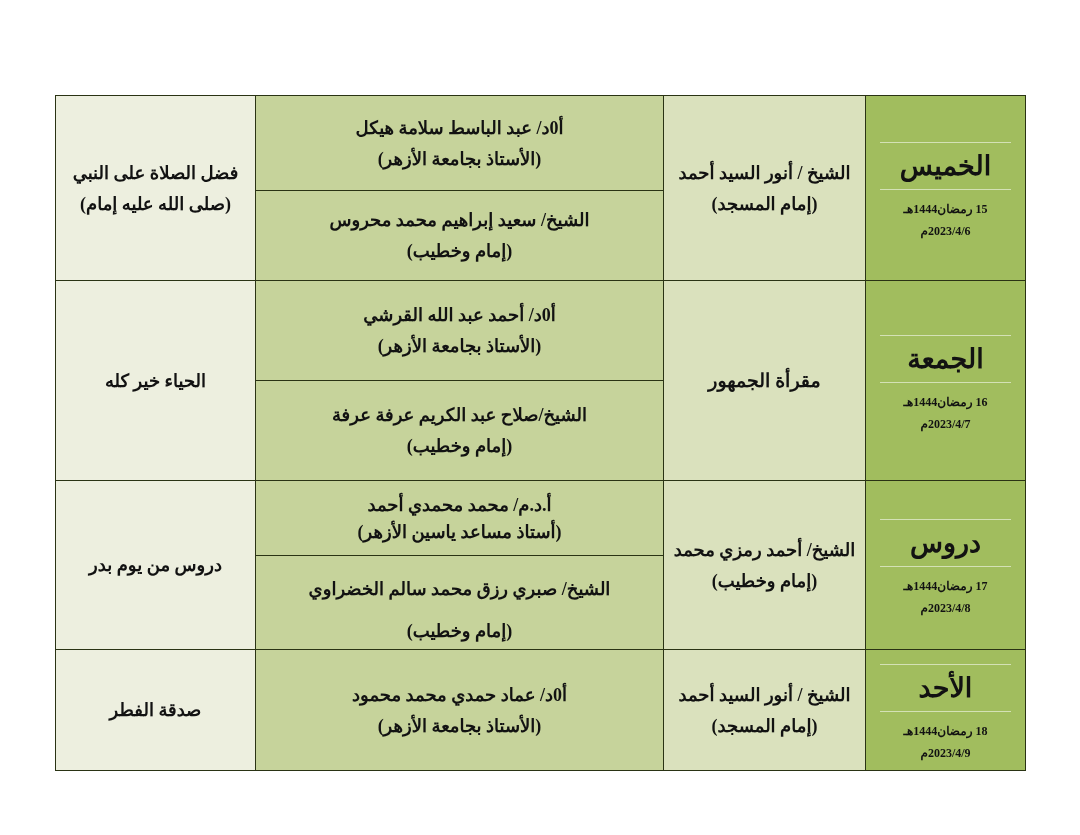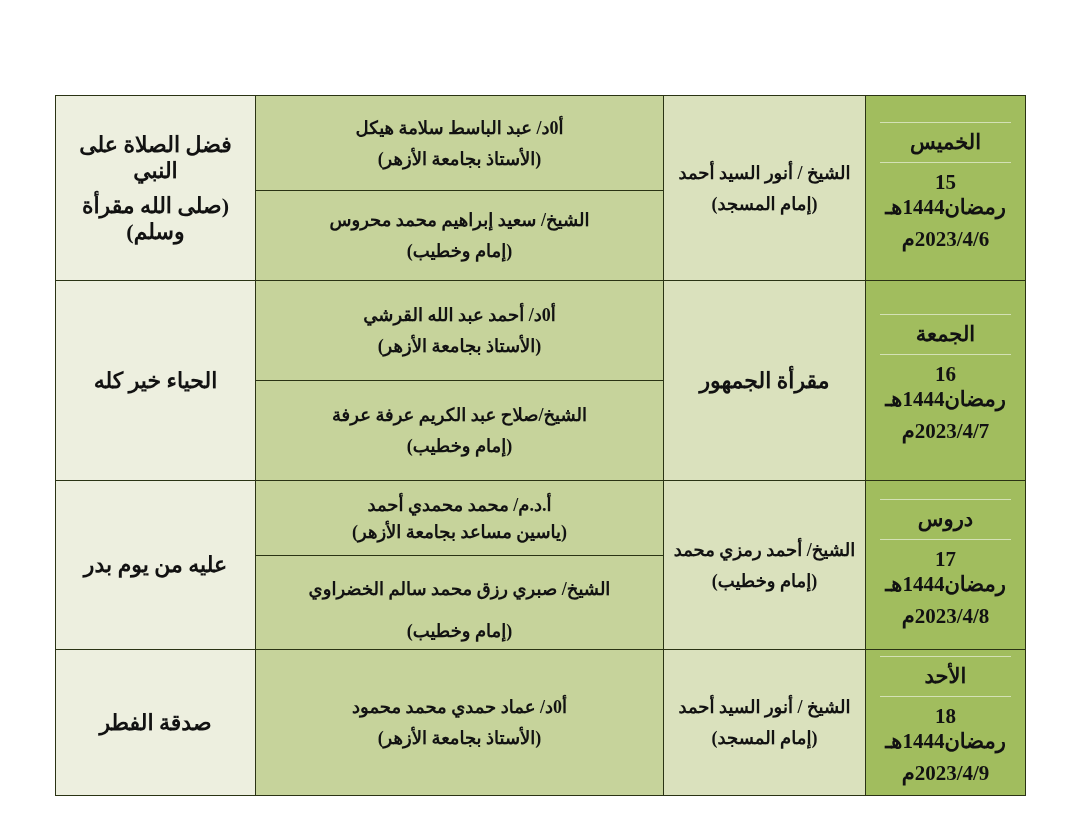--- a/index.html
+++ b/index.html
@@ -30,32 +30,32 @@
     vertical-align: middle;
     font-weight: bold;
     color: var(--text, #121212);
     padding: 2px 4px;
     overflow: hidden;
     font-family: Liberation Serif, serif;
   }
   .day-cell    { background: var(--day_bg, #a1bd5e); }
   .host-cell   { background: var(--host_bg, #dae1bd); font-size: 18px; }
   .speaker-cell{ background: var(--speaker_bg, #c6d39b); font-size: 18px; }
-  .topic-cell  { background: var(--topic_bg, #edefdf); font-size: 22px; }
+  .topic-cell  { background: var(--topic_bg, #edefdf); font-size: 18px; }
 
   .line { margin: 9px 0; }
   .day-name {
-    font-size: 21px;
-    margin: 4px 10px;
+    font-size: 27px;
+    margin: 12px 10px;
     padding: 7px 0;
     border-top: 1px solid rgba(255,255,255,0.55);
     border-bottom: 1px solid rgba(255,255,255,0.55);
   }
-  .day-date { font-size: 21px; margin: 7px 6px; }
-  .host-big { font-size: 22px; }
+  .day-date { font-size: 12px; margin: 7px 6px; }
+  .host-big { font-size: 19px; }
 </style>
 </head>
 <body>
 
 <div class="page">
   <table class="schedule">
     <colgroup>
       <col style="width:160px">
       <col style="width:202px">
       <col style="width:408px">
@@ -72,21 +72,21 @@
         <td rowspan="2" class="host-cell">
           <div class="line">الشيخ / أنور السيد أحمد</div>
           <div class="line">(إمام المسجد)</div>
         </td>
         <td class="speaker-cell">
           <div class="line">أ0د/ عبد الباسط سلامة هيكل</div>
           <div class="line">(الأستاذ بجامعة الأزهر)</div>
         </td>
         <td rowspan="2" class="topic-cell">
           <div class="line">فضل الصلاة على النبي</div>
-          <div class="line">(صلى الله مقرأة وسلم)</div>
+          <div class="line">(صلى الله عليه إمام)</div>
         </td>
       </tr>
       <tr style="height:90px">
         <td class="speaker-cell">
           <div class="line">الشيخ/ سعيد إبراهيم محمد محروس</div>
           <div class="line">(إمام وخطيب)</div>
         </td>
       </tr>
 
       <tr style="height:100px">
@@ -118,24 +118,24 @@
           <div class="day-name">دروس</div>
           <div class="day-date">17 رمضان1444هـ</div>
           <div class="day-date">2023/4/8م</div>
         </td>
         <td rowspan="2" class="host-cell">
           <div class="line">الشيخ/ أحمد رمزي محمد</div>
           <div class="line">(إمام وخطيب)</div>
         </td>
         <td class="speaker-cell">
           <div class="line" style="margin:5px 0">أ.د.م/ محمد محمدي أحمد</div>
-          <div class="line" style="margin:5px 0">(ياسين مساعد بجامعة الأزهر)</div>
+          <div class="line" style="margin:5px 0">(أستاذ مساعد ياسين الأزهر)</div>
         </td>
         <td rowspan="2" class="topic-cell">
-          <div class="line">عليه من يوم بدر</div>
+          <div class="line">دروس من يوم بدر</div>
         </td>
       </tr>
       <tr style="height:80px">
         <td class="speaker-cell">
           <div class="line" style="margin:20px 0">الشيخ/ صبري رزق محمد سالم الخضراوي</div>
           <div class="line" style="margin:5px 0">(إمام وخطيب)</div>
         </td>
       </tr>
 
       <tr style="height:110px">

